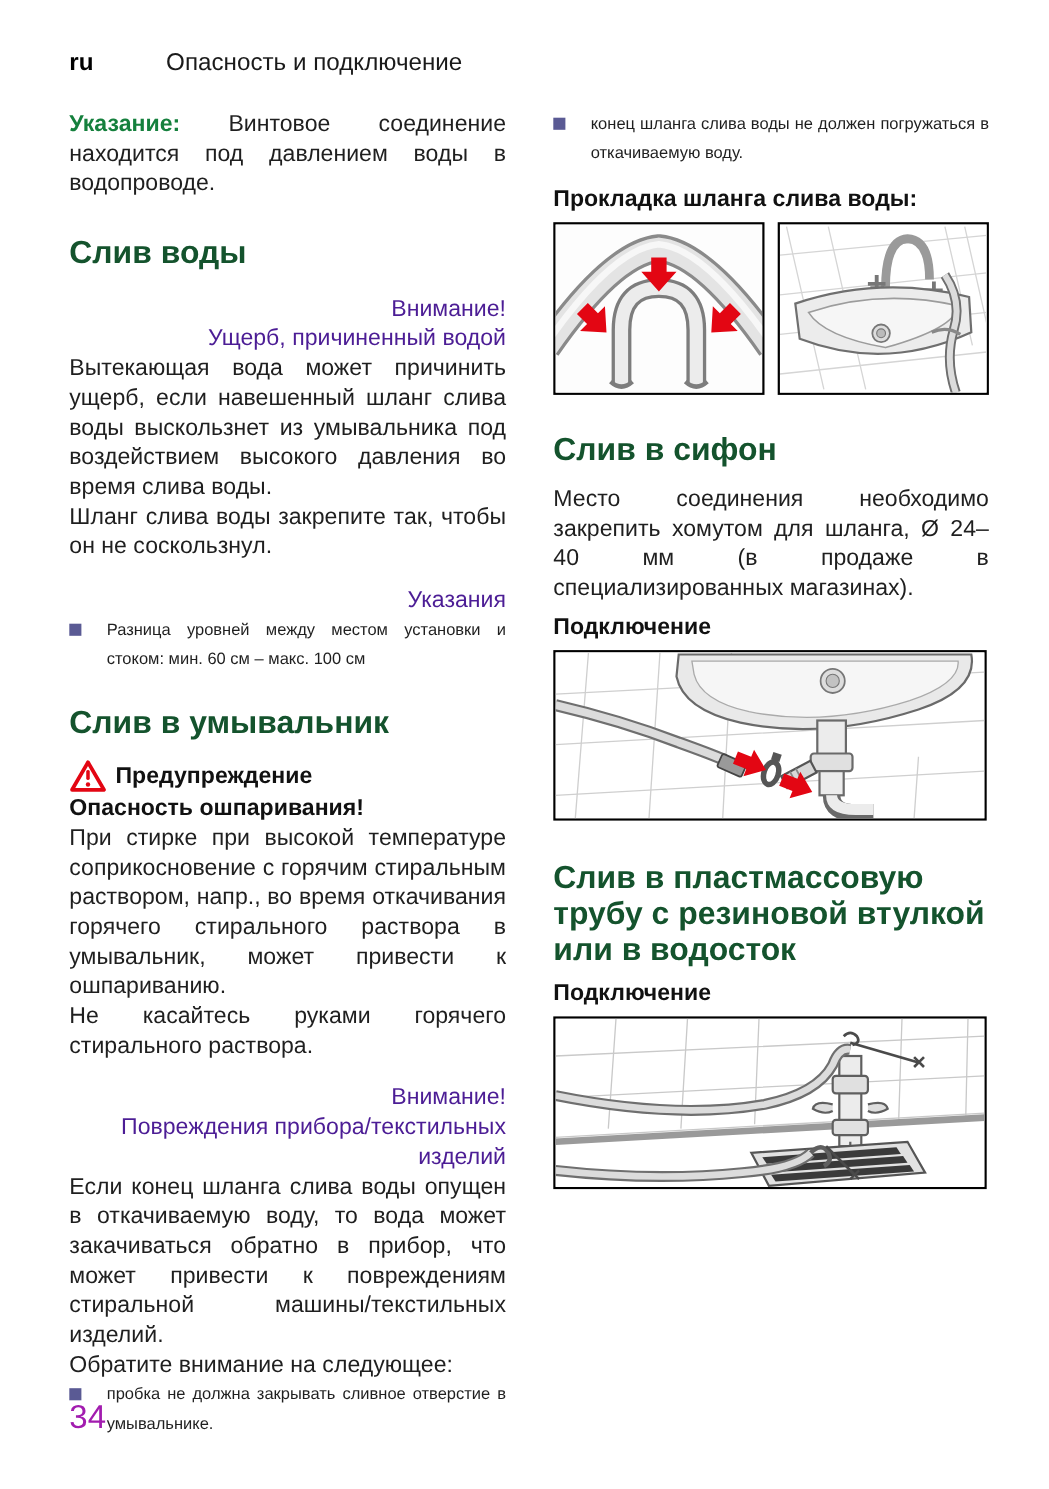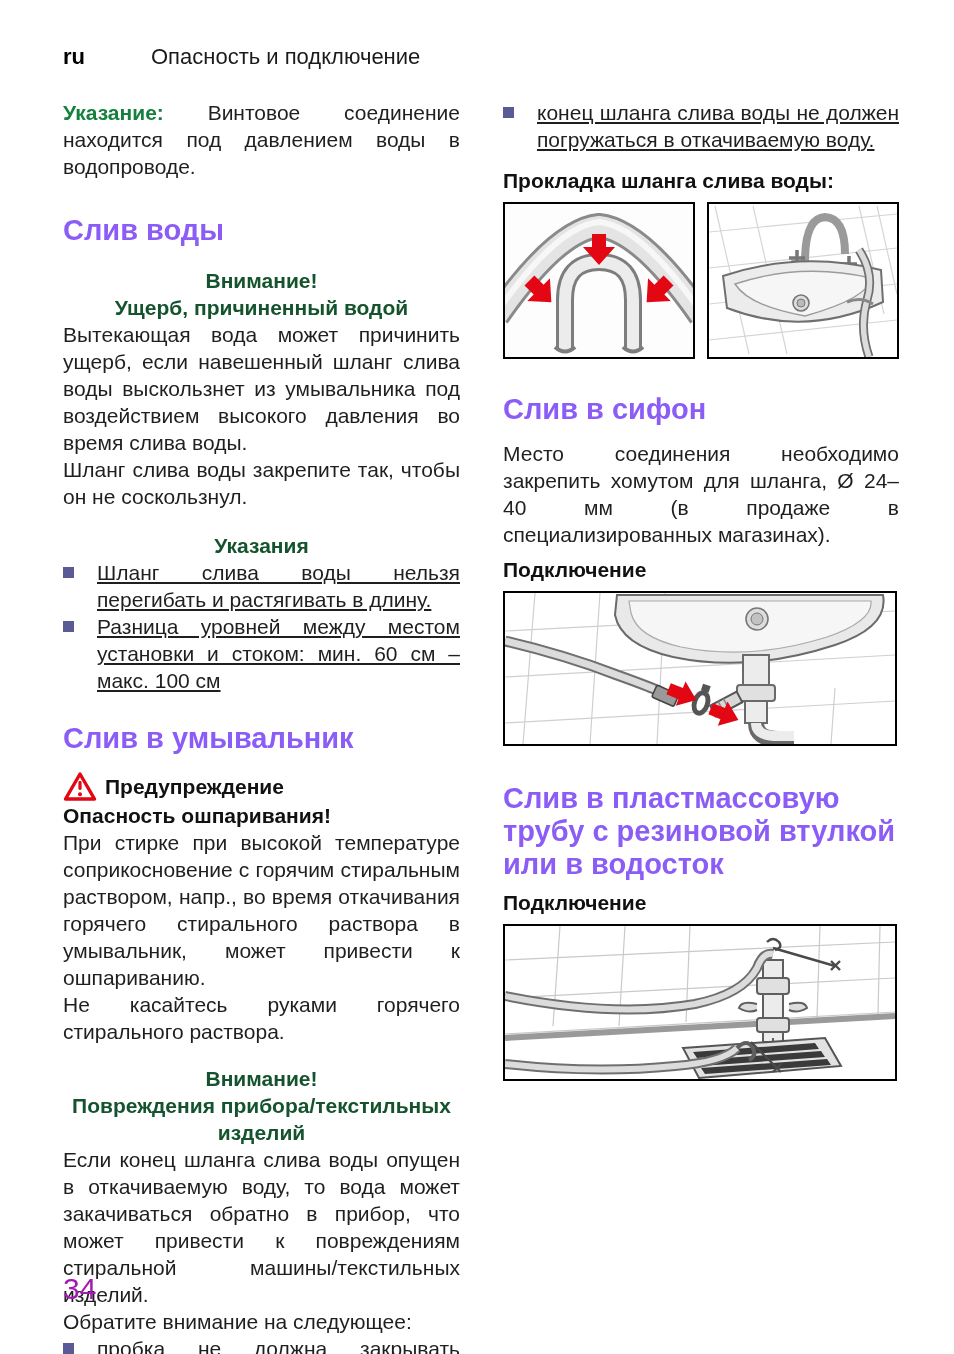--- a/index.html
+++ b/index.html
@@ -11,28 +11,28 @@
     color:#222;
     overflow:hidden;
   }
   .hdr{position:absolute;left:63px;top:44px;display:flex;align-items:baseline;font-size:22px;gap:24px;}
   .hdr .lang{font-weight:bold;color:#000;}
   .hdr .title{margin-left:42px;color:#1a1a1a;}
   .col{position:absolute;top:99px;}
   .col-left{left:63px;width:397px;}
   .col-right{left:503px;width:396px;}
   p, .para{font-size:21px;line-height:27px;margin:0;text-align:justify;color:#1f1f1f;}
-  .h2{color:#8b5cf6;font-weight:bold;font-size:29px;line-height:33px;margin:0;text-align:left;}
-  .subhead-purple{color:#14532d;font-weight:bold;font-size:21px;line-height:27px;margin:0;text-align:center;}
+  .h2{color:#14532d;font-weight:bold;font-size:29px;line-height:33px;margin:0;text-align:left;}
+  .subhead-purple{color:#4c1d95;font-weight:normal;font-size:21px;line-height:27px;margin:0;text-align:right;}
   .subhead-black{color:#111;font-weight:bold;font-size:21px;line-height:27px;margin:0;text-align:left;}
   .note-label{color:#15803d;font-weight:bold;}
   .bullets{margin:0;}
   .bullet-row{display:flex;margin:0;}
   .bullet-sq{flex:0 0 11px;width:11px;height:11px;background:#5a5a94;margin-top:8px;}
-  .bullet-text{margin-left:23px;font-size:21px;line-height:27px;text-align:justify;color:#1f1f1f;text-decoration:underline;}
+  .bullet-text{margin-left:23px;font-size:15px;line-height:27px;text-align:justify;color:#1f1f1f;}
   .warn-row{display:flex;align-items:center;margin-top:16px;}
   .warn-tri{flex:0 0 34px;margin-right:8px;}
   .fig{border:2px solid #000;background:#fff;overflow:hidden;}
   .fig-row{display:flex;gap:12px;margin-top:8px;}
   .pagenum{position:absolute;left:63px;top:1272px;font-size:30px;color:#a21caf;}
   .mt8{margin-top:8px}.mt14{margin-top:14px}.mt20{margin-top:20px}
   .mt22{margin-top:22px}.mt28{margin-top:28px}.mt34{margin-top:34px}.mt36{margin-top:36px}
   .mb14{margin-bottom:14px}.mb20{margin-bottom:20px}
 </style>
 </head>
@@ -53,24 +53,20 @@
 
     <div class="subhead-purple">Внимание!</div>
     <div class="subhead-purple">Ущерб, причиненный водой</div>
     <p class="para">Вытекающая вода может причинить ущерб, если навешенный шланг слива воды выскользнет из умывальника под воздействием высокого давления во время слива воды.</p>
     <p class="para">Шланг слива воды закрепите так, чтобы он не соскользнул.</p>
 
     <div class="subhead-purple mt22">Указания</div>
     <div class="bullets">
       <div class="bullet-row">
         <span class="bullet-sq"></span>
-        <span class="bullet-text">Шланг слива воды нельзя перегибать и растягивать в длину.</span>
-      </div>
-      <div class="bullet-row">
-        <span class="bullet-sq"></span>
         <span class="bullet-text">Разница уровней между местом установки и стоком: мин. 60 см – макс. 100 см</span>
       </div>
     </div>
 
     <div class="h2 mt28">Слив в умывальник</div>
 
     <div class="warn-row">
       <svg class="warn-tri" width="34" height="31" viewBox="0 0 34 31">
         <path d="M17 3 L31.5 28 H2.5 Z" fill="#fff" stroke="#e30613" stroke-width="3.4" stroke-linejoin="round"></path>
         <rect x="15.4" y="10" width="3.2" height="9" rx="1.4" fill="#e30613"></rect>

